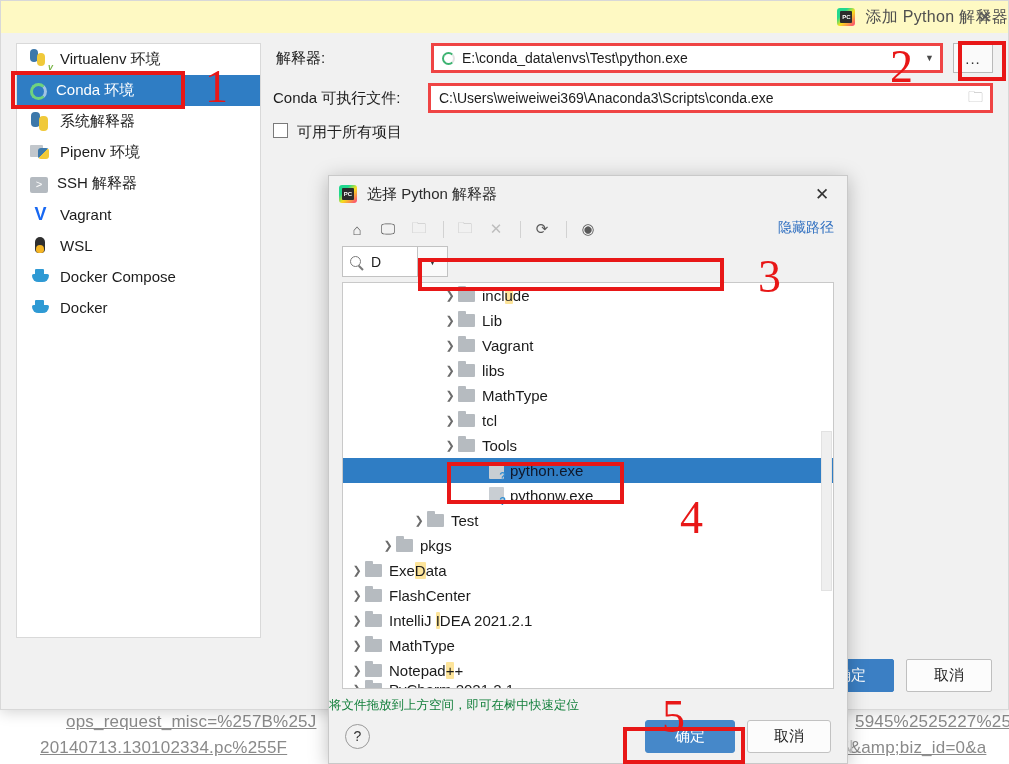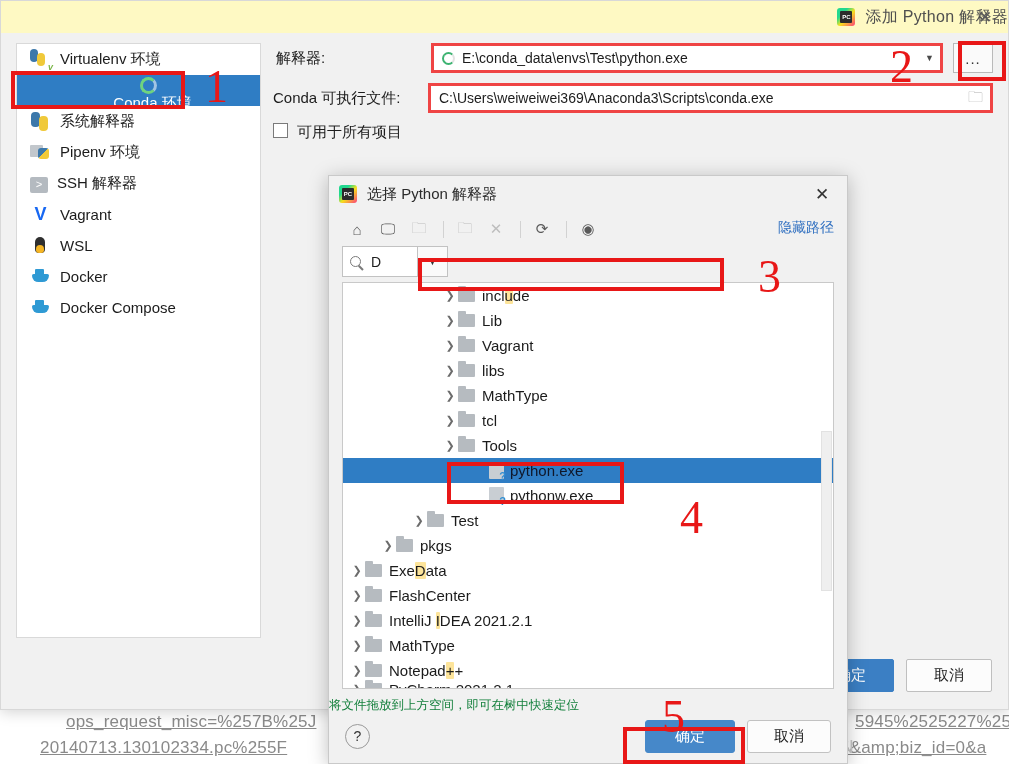--- a/index.html
+++ b/index.html
@@ -103,21 +103,20 @@
     display: flex; align-items: center;
     height: 31px;
     padding-left: 13px;
     font-size: 15px; color: #1c1c1c;
     cursor: pointer;
   }
   .env-item.selected {
     background: #2f7dc4;
     color: #ffffff;
     width: 258px;   
-    flex-direction: column;
   }
   .env-ico {
     width: 21px; height: 21px; margin-right: 9px;
     flex: none; position: relative;
   }
   .env-label { white-space: nowrap; }
 
   
   .ico-python::before, .ico-python::after {
     content: ""; position: absolute; width: 9px; height: 15px; border-radius: 4px;
@@ -469,25 +468,25 @@
       <div class="env-item">
         <span class="env-ico ico-vagrant">V</span>
         <span class="env-label">Vagrant</span>
       </div>
       <div class="env-item">
         <span class="env-ico ico-wsl"></span>
         <span class="env-label">WSL</span>
       </div>
       <div class="env-item">
         <span class="env-ico ico-docker"></span>
+        <span class="env-label">Docker Compose</span>
+      </div>
+      <div class="env-item">
+        <span class="env-ico ico-docker"></span>
         <span class="env-label">Docker</span>
-      </div>
-      <div class="env-item">
-        <span class="env-ico ico-docker"></span>
-        <span class="env-label">Docker Compose</span>
       </div>
     </div>
 
     <div class="form-area">
       <div class="form-row">
         <div class="form-label">解释器:</div>
         <div class="field interp">
           <span class="conda-ring-small"></span>
           <span class="val">E:\conda_data\envs\Test\python.exe</span>
           <span class="dropdown-arrow">▼</span>

